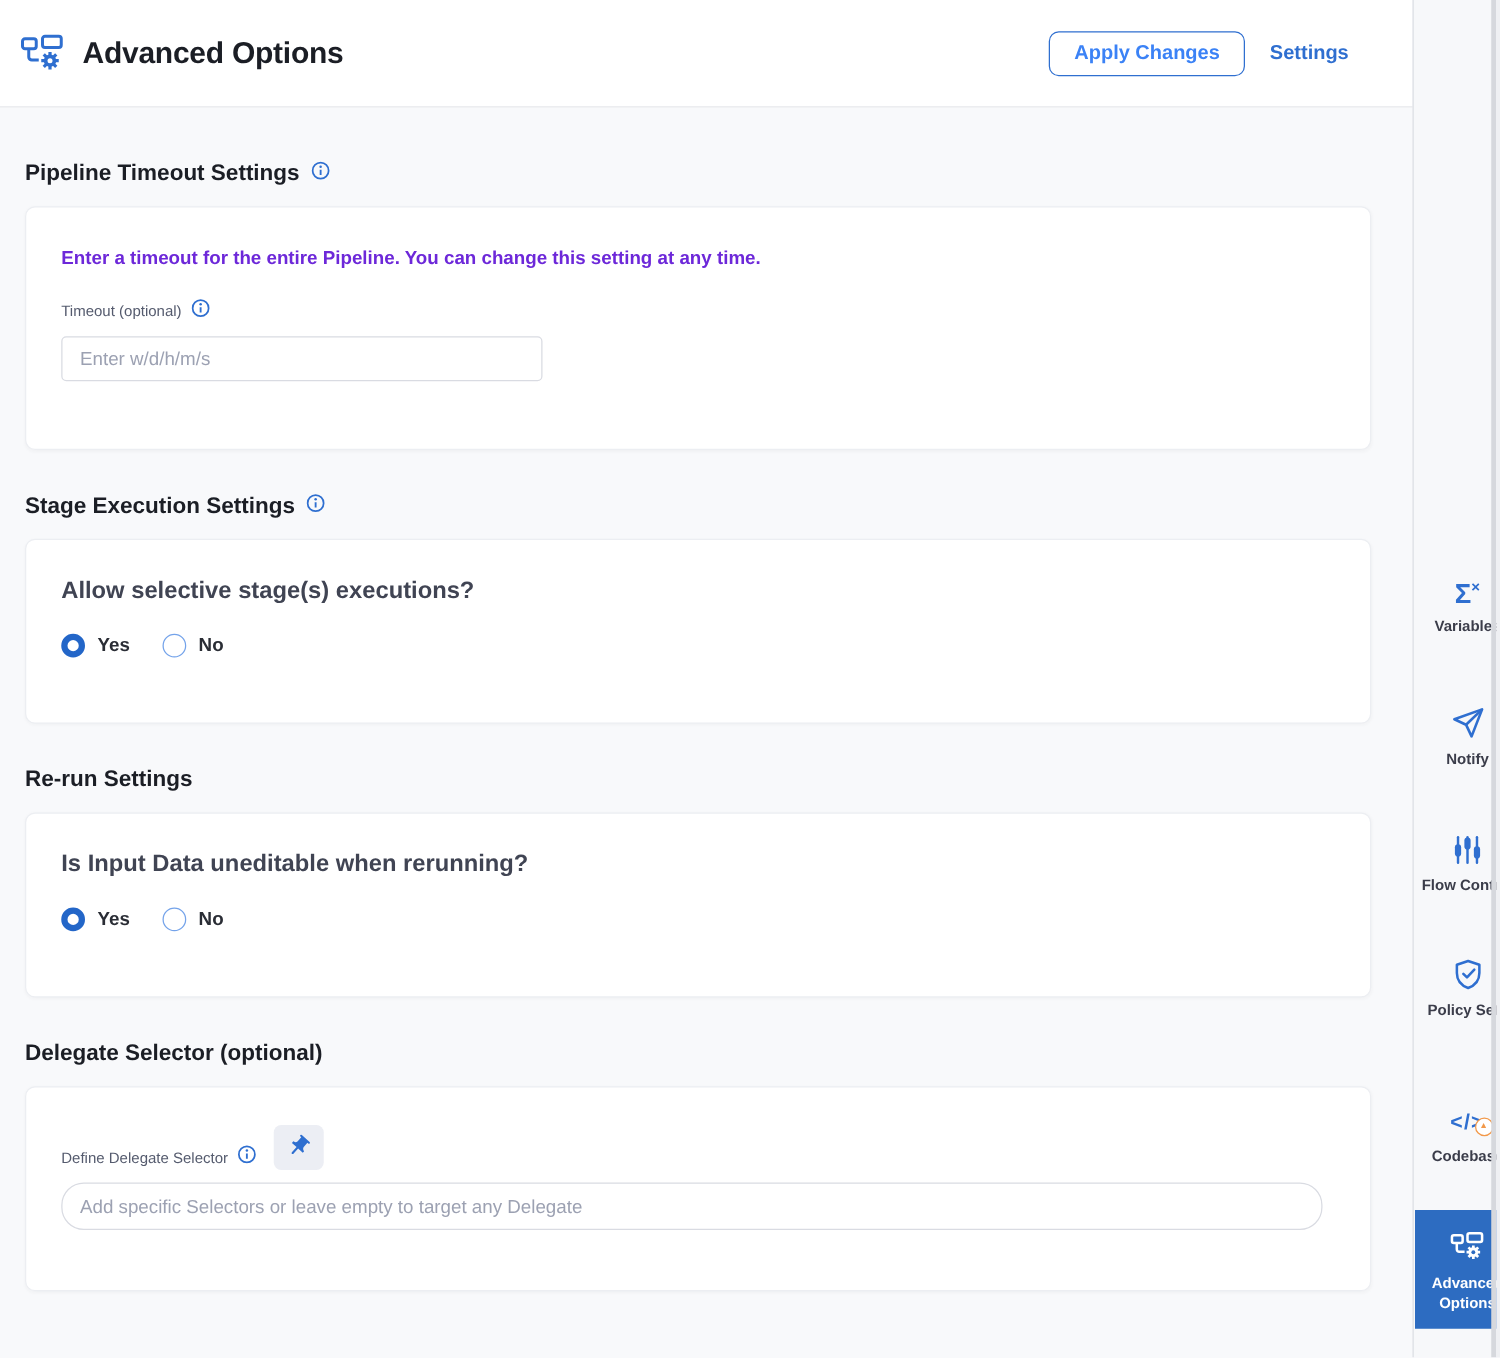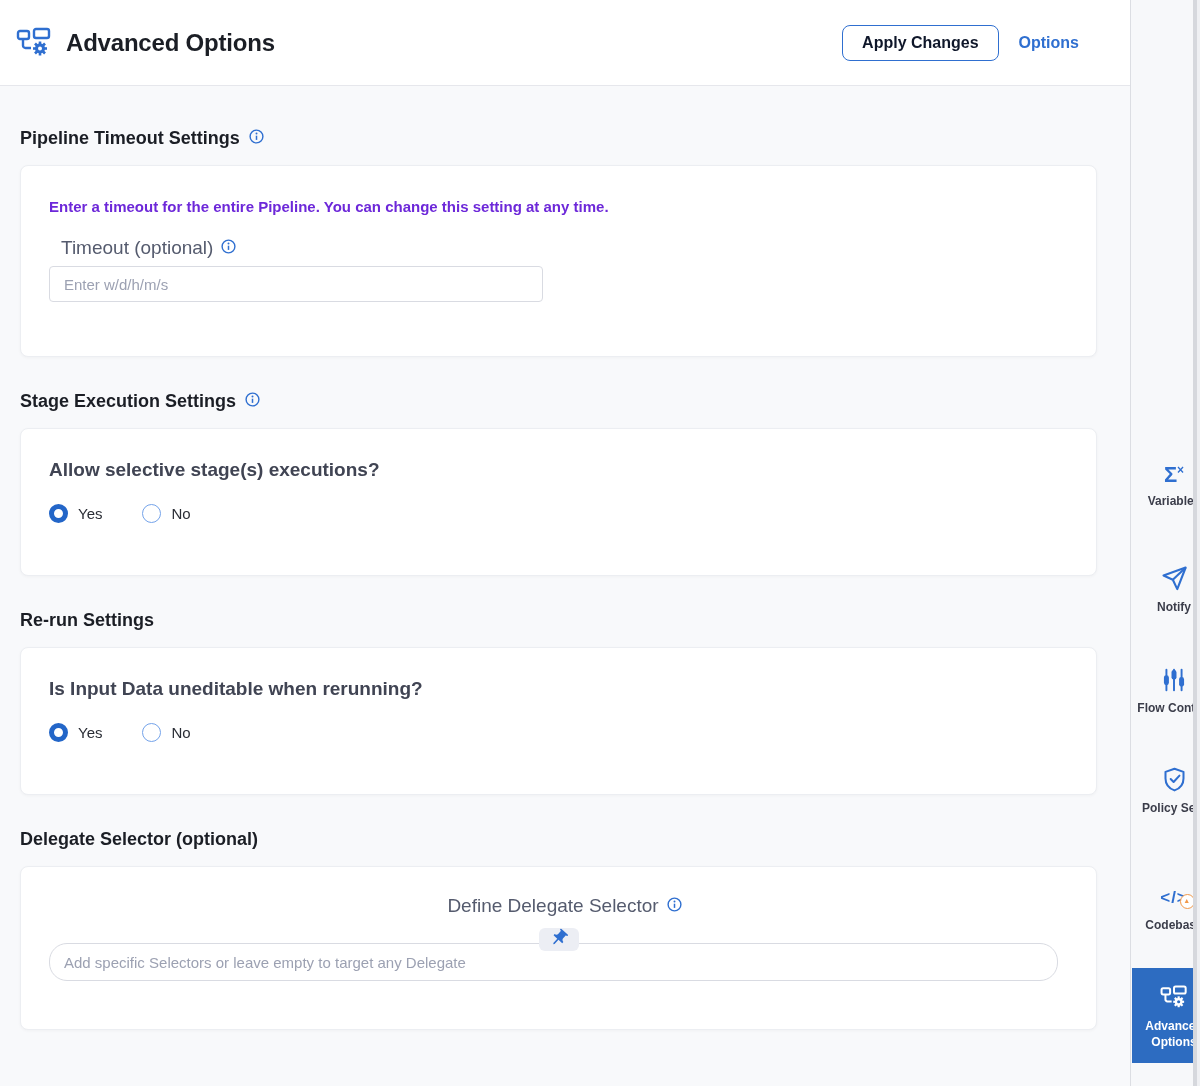--- a/index.html
+++ b/index.html
@@ -11,21 +11,21 @@
   
   .main { position:absolute; left:0; top:0; width:1131px; height:1086px; background:#f8f9fb; }
   .header {
     height:86px; background:#ffffff; border-bottom:1px solid #e6e7ec;
     display:flex; align-items:center; padding:0 52px 0 14px;
   }
   .header-icon { width:40px; height:36px; display:flex; align-items:center; justify-content:center; }
   .page-title { font-size:24px; font-weight:700; color:#1b1e25; margin-left:12px; letter-spacing:-.2px; }
   .header-actions { margin-left:auto; display:flex; align-items:center; gap:20px; }
   .apply-btn {
-    font-family:inherit; font-size:16px; font-weight:700; color:#0f172a;
+    font-family:inherit; font-size:16px; font-weight:700; color:#3b82f6;
     background:#fff; border:1.5px solid #2f6fd0; border-radius:8px;
     padding:7px 19px; cursor:pointer; line-height:20px;
   }
   .discard-btn {
     font-family:inherit; font-size:16px; font-weight:700; color:#2f6fd0;
     background:none; border:none; cursor:pointer; line-height:20px;
   }
   .content { padding:42px 0 0 20px; }
   .section-heading {
     display:flex; align-items:center; gap:9px;
@@ -34,37 +34,37 @@
   .card {
     width:1077px; background:#ffffff; border:1px solid #eceef2; border-radius:8px;
     box-shadow:0 1px 3px rgba(40,41,61,.04); margin-bottom:34px;
   }
   .card-1 { padding:32px 28px 54px 28px; }
   .card-q { padding:32px 28px 52px 28px; }
   .card-4 { padding:30px 28px 48px 28px; }
   .desc-text { font-size:15px; font-weight:600; color:#6d28d9; line-height:17px; }
   .field-label {
     display:flex; align-items:center; gap:8px;
-    font-size:19px; color:#555b6e; line-height:17px; margin-top:24px;margin-left:12px;
+    font-size:12px; color:#555b6e; line-height:17px; margin-top:24px;
   }
   .text-input {
-    display:block; margin-top:10px; height:36px; width:494px;
+    display:block; margin-top:10px; height:36px; width:385px;
     border:1px solid #d9dbe2; border-radius:4px; background:#fff;
     padding:0 14px; font-family:inherit; font-size:15px; color:#23262f;
   }
   .text-input::placeholder { color:#9ca1b2; }
   .wide-input { width:1009px; height:38px; border-radius:18px; }
   .question-text { font-size:19px; font-weight:600; color:#404453; line-height:17px; }
-  .radio-row { display:flex; align-items:center; gap:40px; margin-top:26px; }
+  .radio-row { display:flex; align-items:center; gap:26px; margin-top:26px;font-weight:bold; }
   .radio-option { display:flex; align-items:center; gap:10px; cursor:pointer; }
   .radio { width:19px; height:19px; border-radius:50%; background:#fff; }
   .radio.checked { border:5.5px solid #2366c8; }
   .radio.unchecked { border:1.5px solid #74a3ea; }
   .radio-label { font-size:15px; color:#2a2d35; }
-  .label-row { display:flex; align-items:center; gap:14px; height:36px;flex-direction:column; }
+  .label-row { display:flex; align-items:flex-end; gap:14px; height:36px; }
   .pin-btn {
     width:40px; height:36px; border:none; border-radius:6px; background:#eceef4;
     display:flex; align-items:center; justify-content:center; cursor:pointer;
   }
   
   .rail {
     position:absolute; left:1130px; top:0; width:70px; height:1086px;
     background:#f7f8fa; border-left:1px solid #dcdee3; overflow:hidden;
   }
   .rail-item {
@@ -105,21 +105,21 @@
           <line x1="19" y1="16.5" x2="29" y2="26.5"></line>
           <line x1="29" y1="16.5" x2="19" y2="26.5"></line>
         </g>
         <circle cx="24" cy="21.5" r="5" fill="#2f6fd0"></circle>
         <circle cx="24" cy="21.5" r="2" fill="#ffffff"></circle>
       </svg>
     </span>
     <h1 class="page-title">Advanced Options</h1>
     <div class="header-actions">
       <button class="apply-btn">Apply Changes</button>
-      <button class="discard-btn">Options</button>
+      <button class="discard-btn">Settings</button>
     </div>
   </div>
 
   <div class="content">
 
     <div class="section-heading">
       <span>Pipeline Timeout Settings</span>
       <span>
         <svg width="15" height="15" viewBox="0 0 15 15" fill="none">
           <circle cx="7.5" cy="7.5" r="6.4" stroke="#2f6fd0" stroke-width="1.4"></circle>

